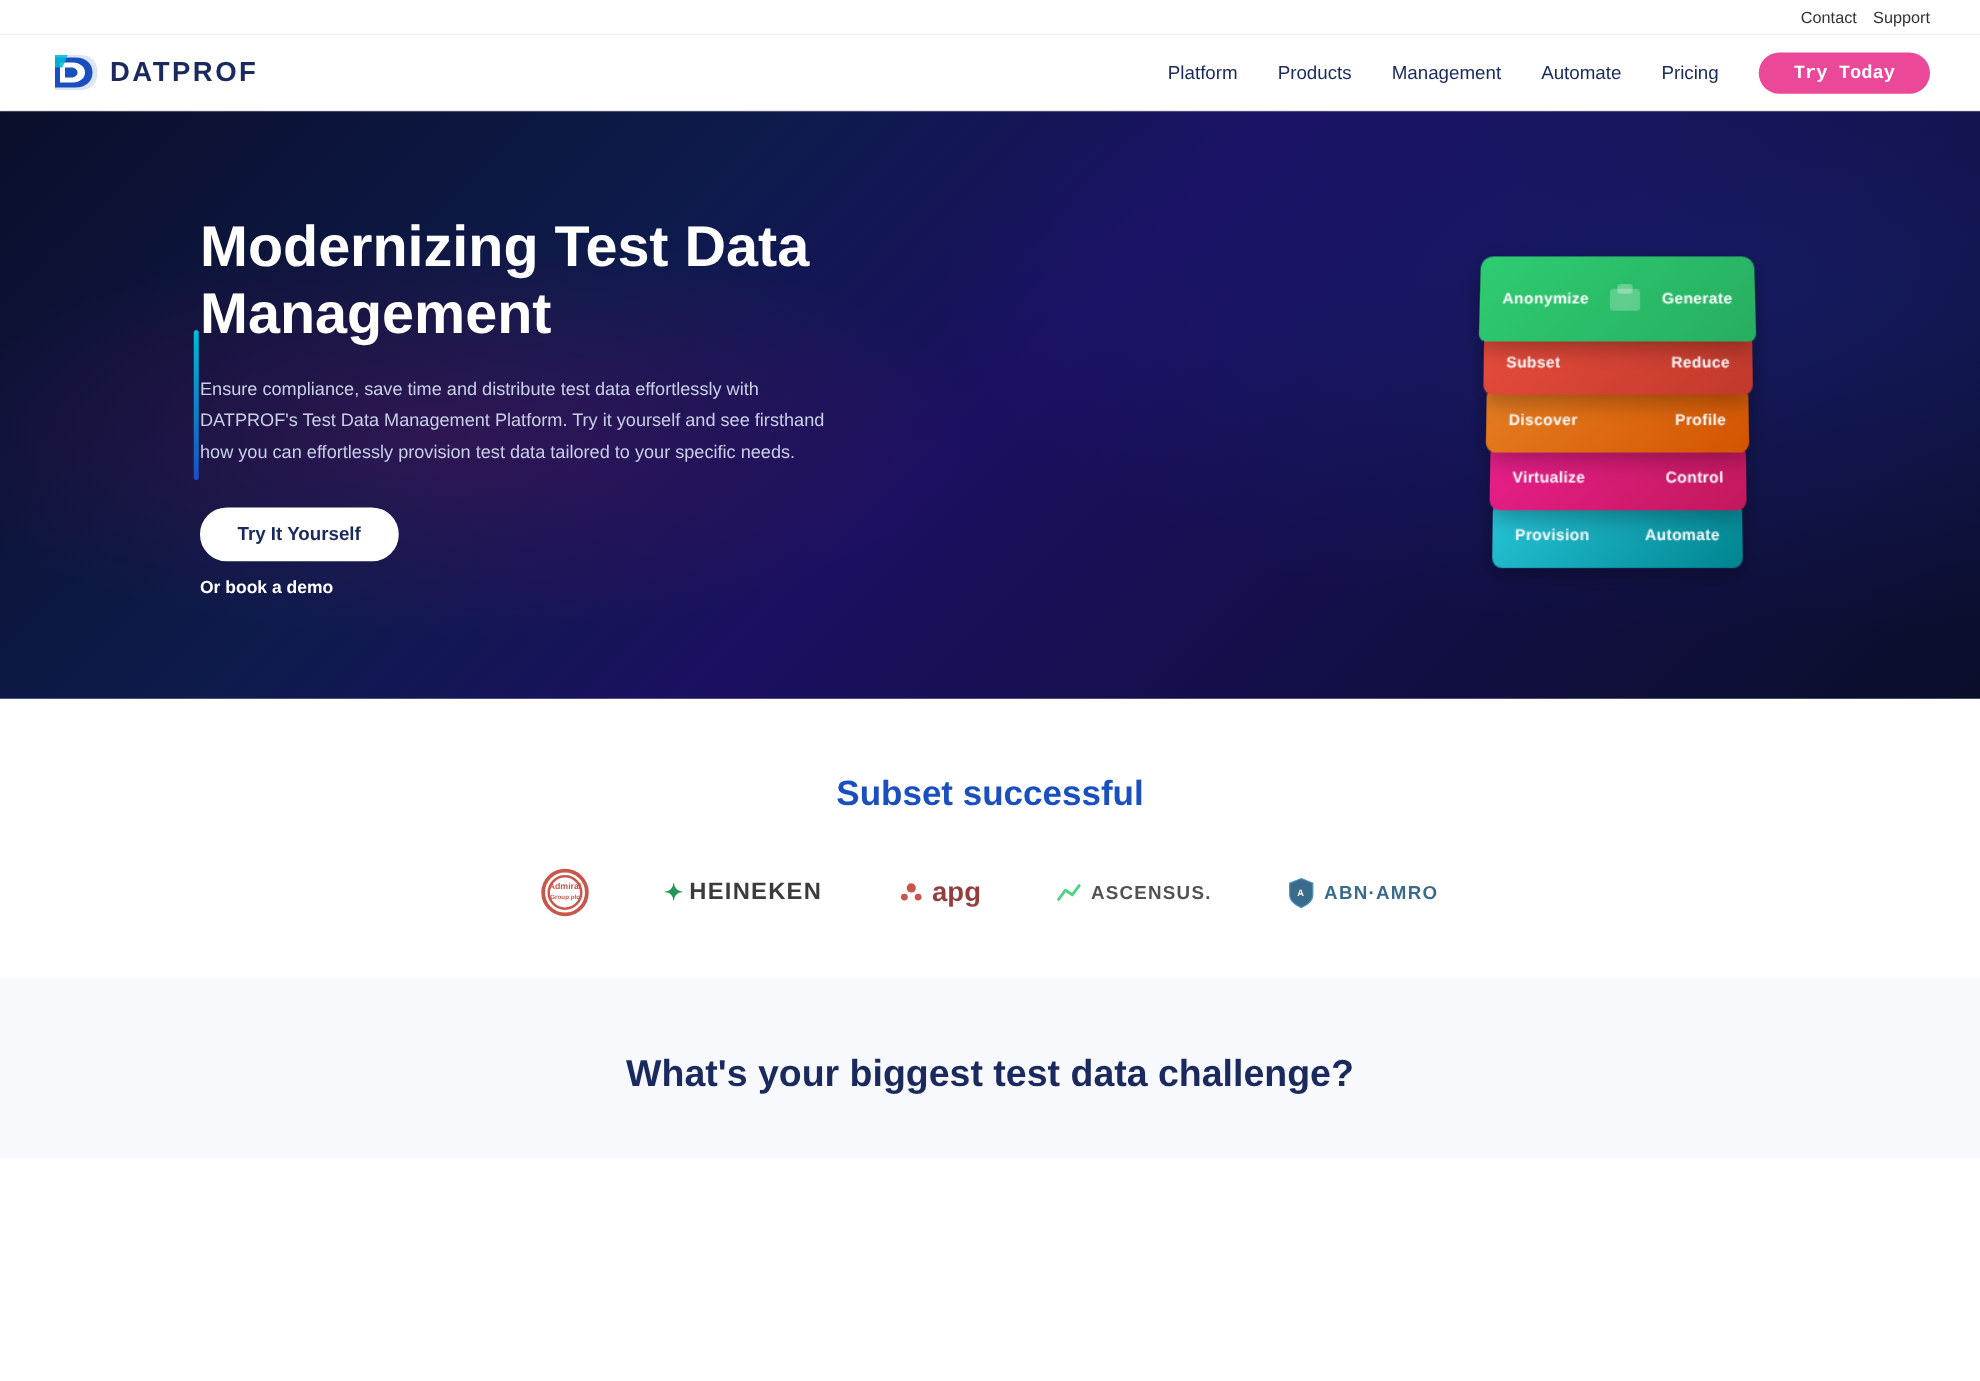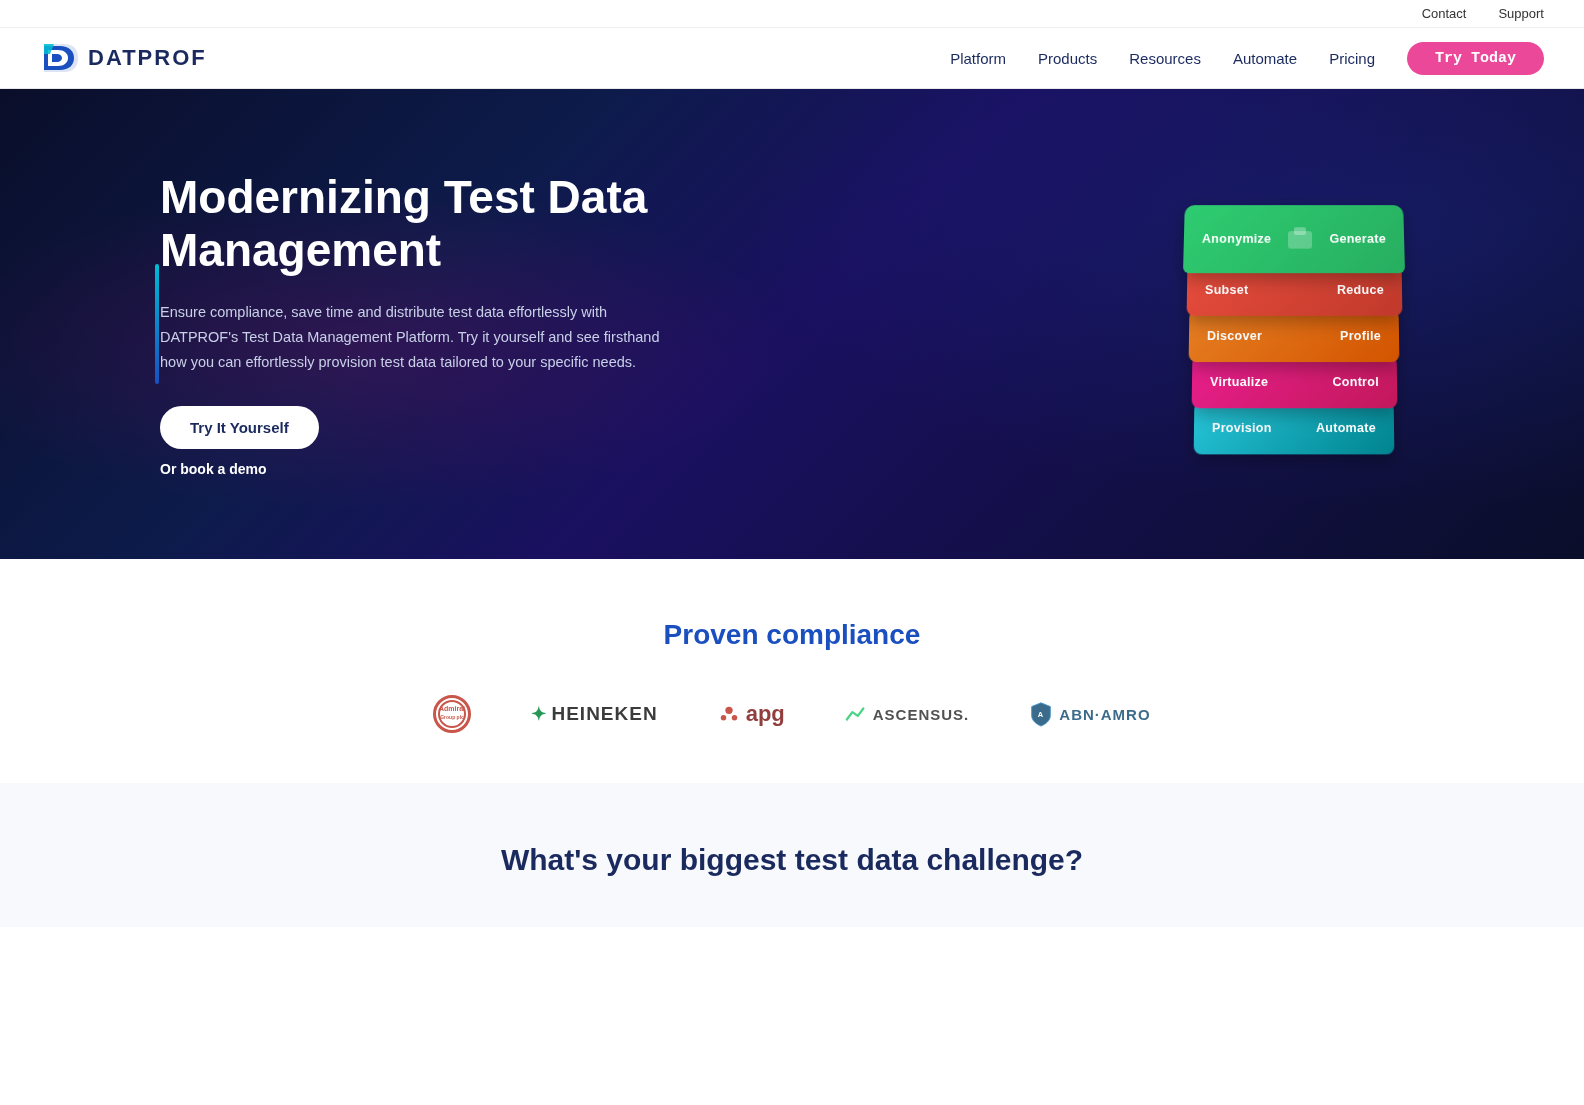--- a/index.html
+++ b/index.html
@@ -6,21 +6,21 @@
     body { font-family: 'Segoe UI', Arial, sans-serif; background: #fff; overflow-x: hidden; }
 
     
     .top-bar {
       display: flex;
       justify-content: flex-end;
       align-items: center;
       padding: 6px 40px;
       background: #fff;
       border-bottom: 1px solid #f0f0f0;
-      gap: 32px;
+      gap: 13px;
     }
     .top-bar a {
       font-size: 13px;
       color: #333;
       text-decoration: none;
       cursor: pointer;
     }
 
     
     .navbar {
@@ -330,21 +330,21 @@
       <path d="M8 10 L18 10 C24 10 28 13.5 28 18 C28 22.5 24 26 18 26 L8 26 Z" fill="#fff"></path>
       <path d="M12 14 L17 14 C20 14 22 15.8 22 18 C22 20.2 20 22 17 22 L12 22 Z" fill="#1a4fbf"></path>
 
       <path d="M4 4 L14 4 L10 14 L4 14 Z" fill="#00bcd4" opacity="0.85"></path>
     </svg>
     <span class="logo-text">DATPROF</span>
   </div>
   <div class="nav-links">
     <a>Platform</a>
     <a>Products</a>
-    <a>Resources</a>
+    <a>Management</a>
     <a>Automate</a>
     <a>Pricing</a>
     <button class="btn-try-today">Try Today</button>
   </div>
 </nav>
 
 <section class="hero">
   <div class="hero-bg-glow"></div>
   <div class="hero-accent-bar"></div>
   <div class="hero-content">
@@ -387,21 +387,21 @@
         <div class="stack-block block-blue-light" style="width:200px; transform: rotateX(5deg);">
           <span>Provision</span>
           <span>Automate</span>
         </div>
       </div>
     </div>
   </div>
 </section>
 
 <section class="proven-section">
-  <h2 class="proven-title">Proven compliance</h2>
+  <h2 class="proven-title">Subset successful</h2>
   <div class="logos-row">
 
     <div class="logo-item">
       <div class="logo-admiral">
         <div class="logo-admiral-circle">
           <svg width="30" height="30" viewBox="0 0 30 30">
             <circle cx="15" cy="15" r="13" fill="none" stroke="#c0392b" stroke-width="2"></circle>
             <text x="15" y="12" text-anchor="middle" font-size="7" font-weight="900" fill="#c0392b">Admiral</text>
             <text x="15" y="20" text-anchor="middle" font-size="5" font-weight="700" fill="#c0392b">Group plc</text>
           </svg>

